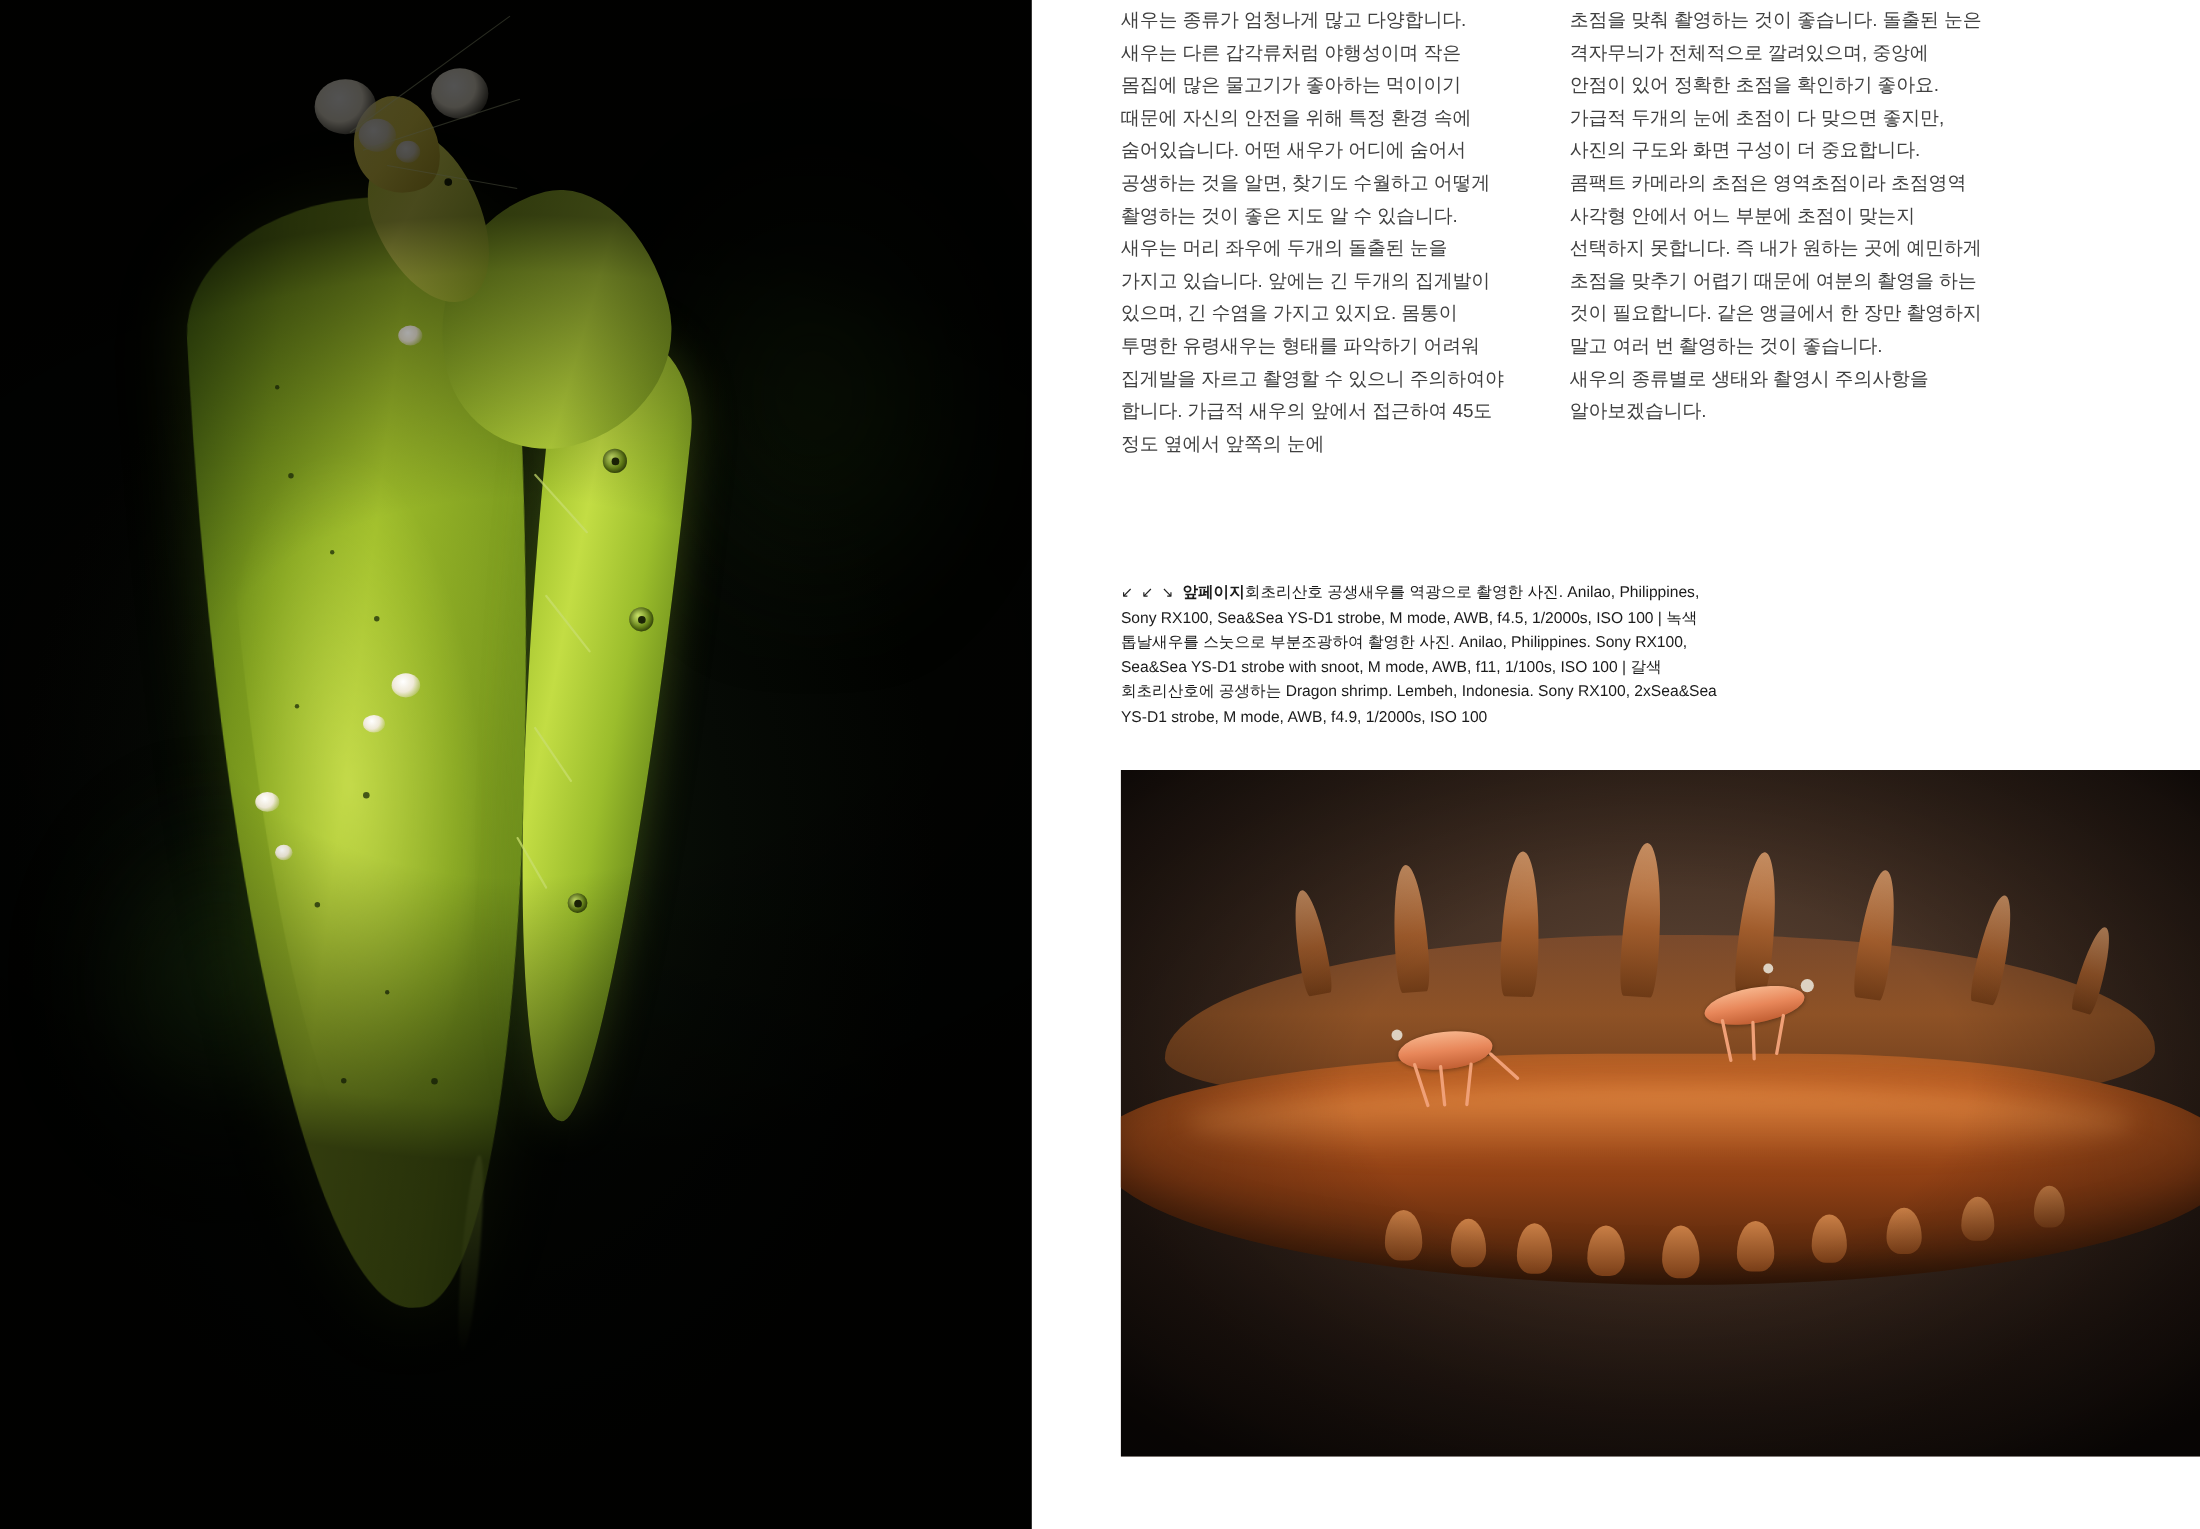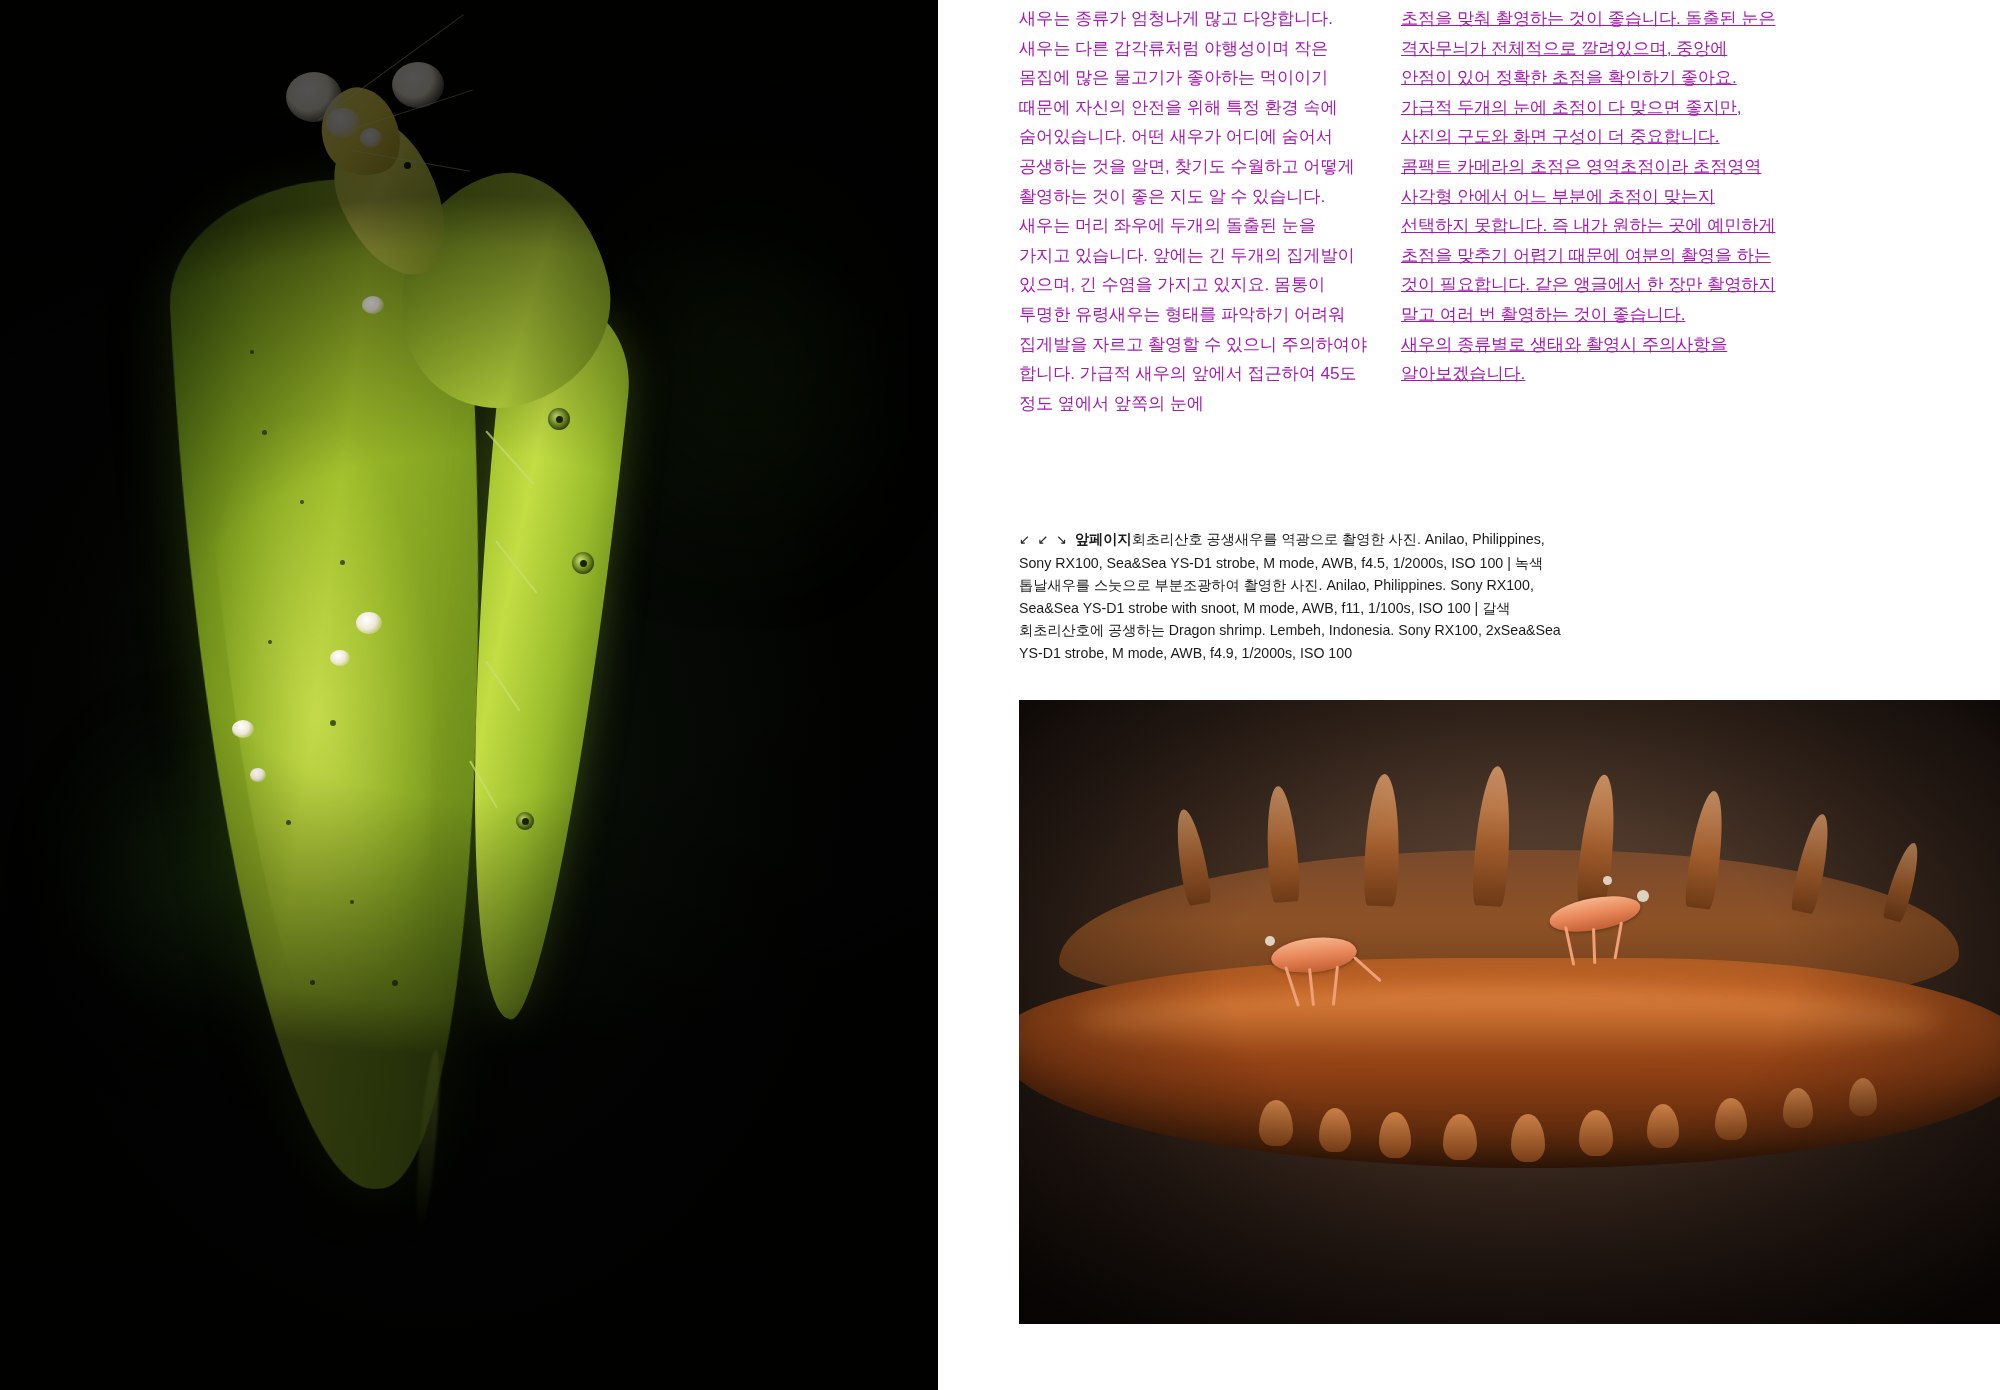--- a/index.html
+++ b/index.html
@@ -166,26 +166,26 @@
     width: 1062px;
     height: 1390px;
     background: #ffffff;
   }
 
   .body-text {
     position: absolute;
     top: 0;
     font-size: 17.2px;
     line-height: 29.6px;
-    color: #a21caf;
+    color: #404040;
     letter-spacing: -0.1px;
     word-break: keep-all;
   }
   .col-a { left: 81px; top: 4px; width: 352px; }
-  .col-b { left: 463px; top: 4px; width: 378px; text-decoration: underline; }
+  .col-b { left: 489px; top: 4px; width: 378px; }
   .body-text p { margin: 0; }
 
   .caption {
     position: absolute;
     left: 81px;
     top: 528px;
     width: 556px;
     font-size: 14.2px;
     line-height: 22.6px;
     color: #1b1b1b;

